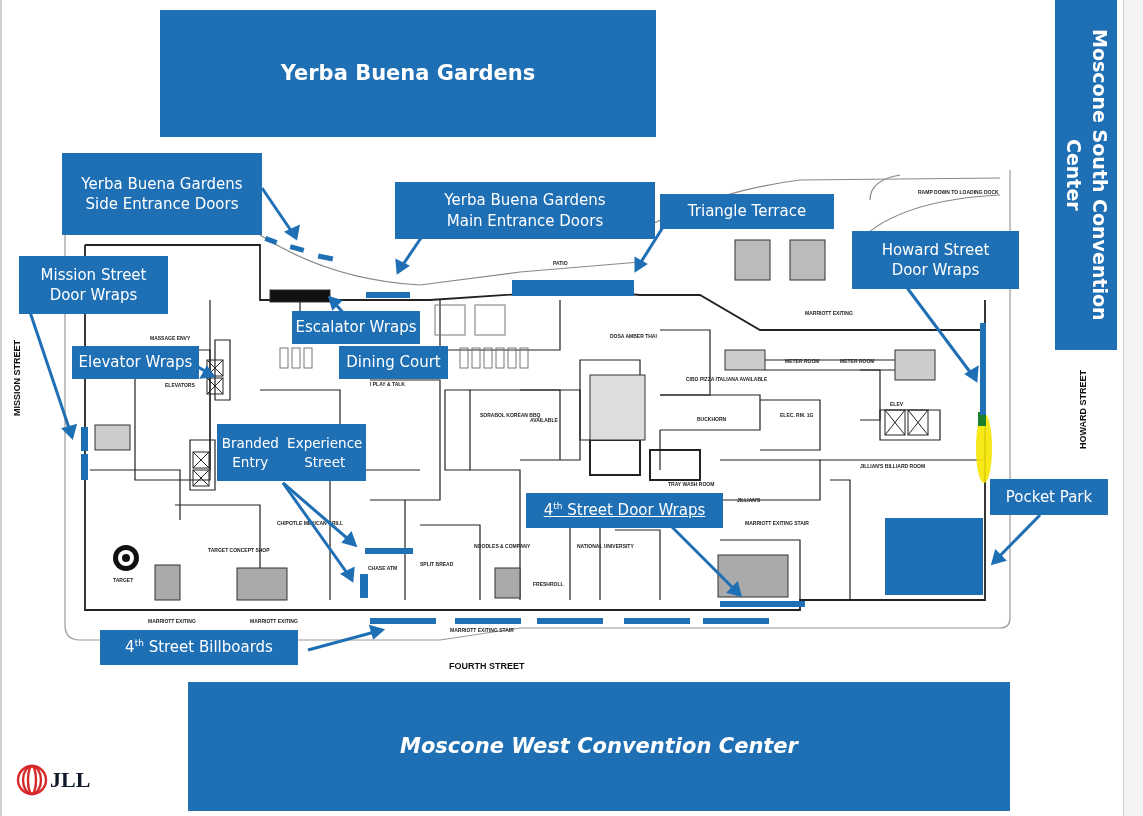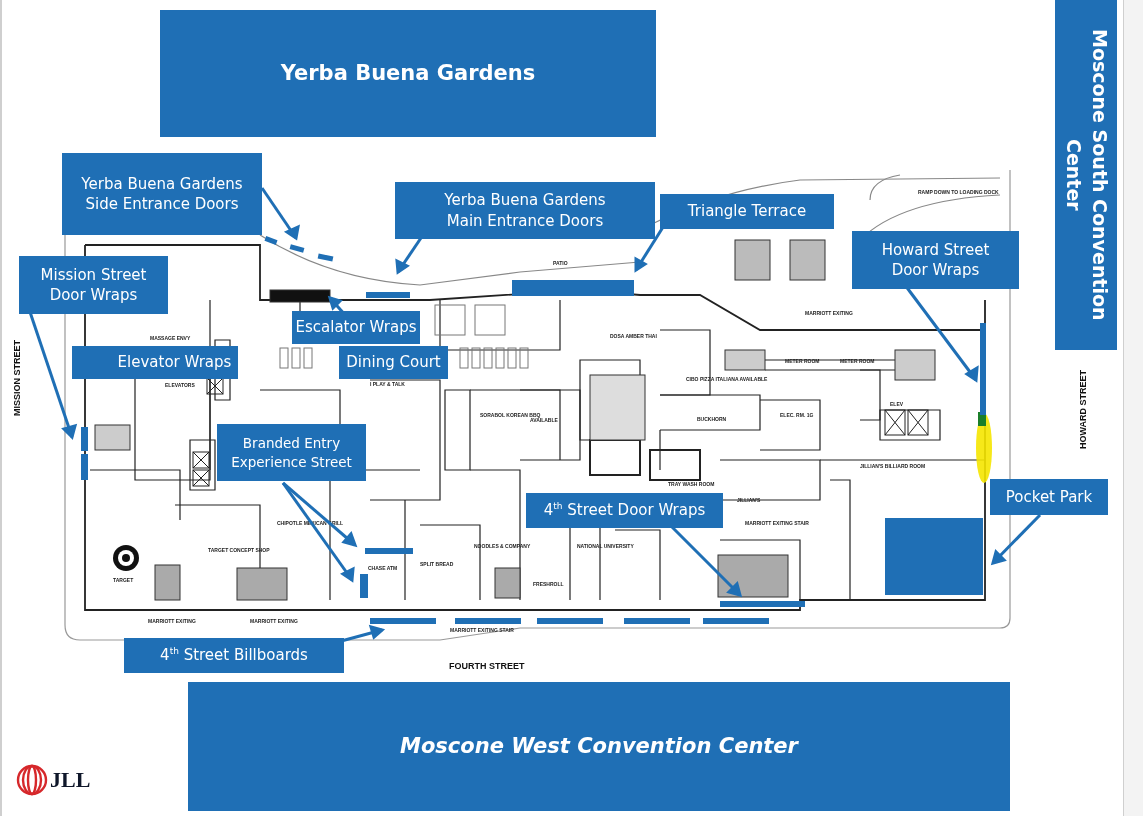--- a/index.html
+++ b/index.html
@@ -231,34 +231,34 @@
   <span>Howard Street</span>
   <span>Door Wraps</span>
 </div>
 <div class="box lbl" style="left:19px;top:256px;width:149px;height:58px;flex-direction:column;">
   <span>Mission Street</span>
   <span>Door Wraps</span>
 </div>
 <div class="box lbl" style="left:292px;top:311px;width:128px;height:33px;">
   <span>Escalator Wraps</span>
 </div>
-<div class="box lbl" style="left:72px;top:346px;width:127px;height:33px;padding-left:39px;">
+<div class="box lbl" style="left:72px;top:346px;width:127px;height:33px;">
   <span>Elevator Wraps</span>
 </div>
 <div class="box lbl" style="left:339px;top:346px;width:109px;height:33px;">
   <span>Dining Court</span>
 </div>
-<div class="box lbl" style="left:217px;top:424px;width:149px;height:57px;flex-direction:column;font-size:13.5px;">
+<div class="box lbl" style="left:217px;top:424px;width:149px;height:57px;flex-direction:row;font-size:13.5px;">
   <span>Branded Entry</span>
   <span>Experience Street</span>
 </div>
-<div class="box lbl" style="left:526px;top:493px;width:197px;height:35px;">
+<div class="box lbl" style="left:526px;top:493px;width:197px;height:35px;text-decoration:underline;">
   <span><span>4</span><sup>th</sup><span> Street Door Wraps</span></span>
 </div>
-<div class="box lbl" style="left:124px;top:630px;width:220px;height:35px;margin-top:8px;">
+<div class="box lbl" style="left:100px;top:630px;width:198px;height:35px;">
   <span><span>4</span><sup>th</sup><span> Street Billboards</span></span>
 </div>
 <div class="box lbl" style="left:990px;top:479px;width:118px;height:36px;">
   <span>Pocket Park</span>
 </div>
 
 <div class="street v" style="left:12px;top:340px;">MISSION STREET</div>
 <div class="street v" style="left:1078px;top:370px;">HOWARD STREET</div>
 <div class="street" style="left:449px;top:661px;text-align:center;">FOURTH STREET</div>
 

